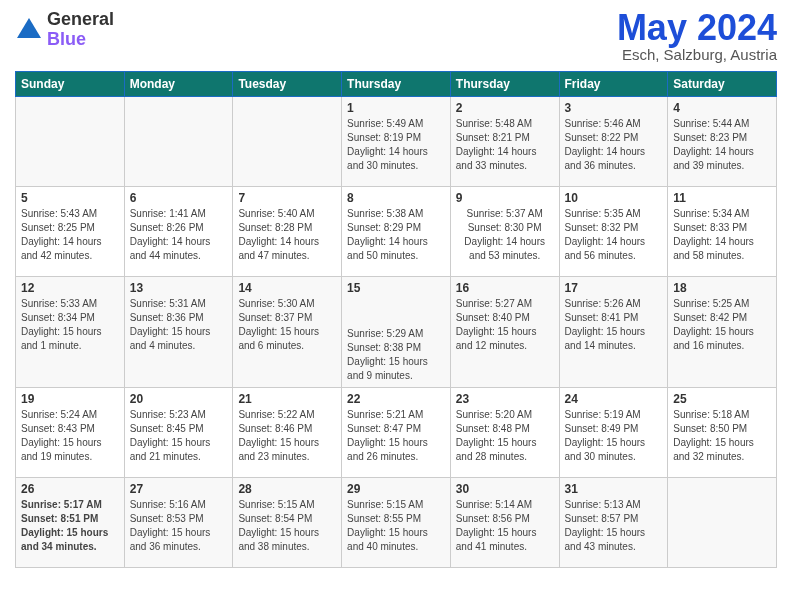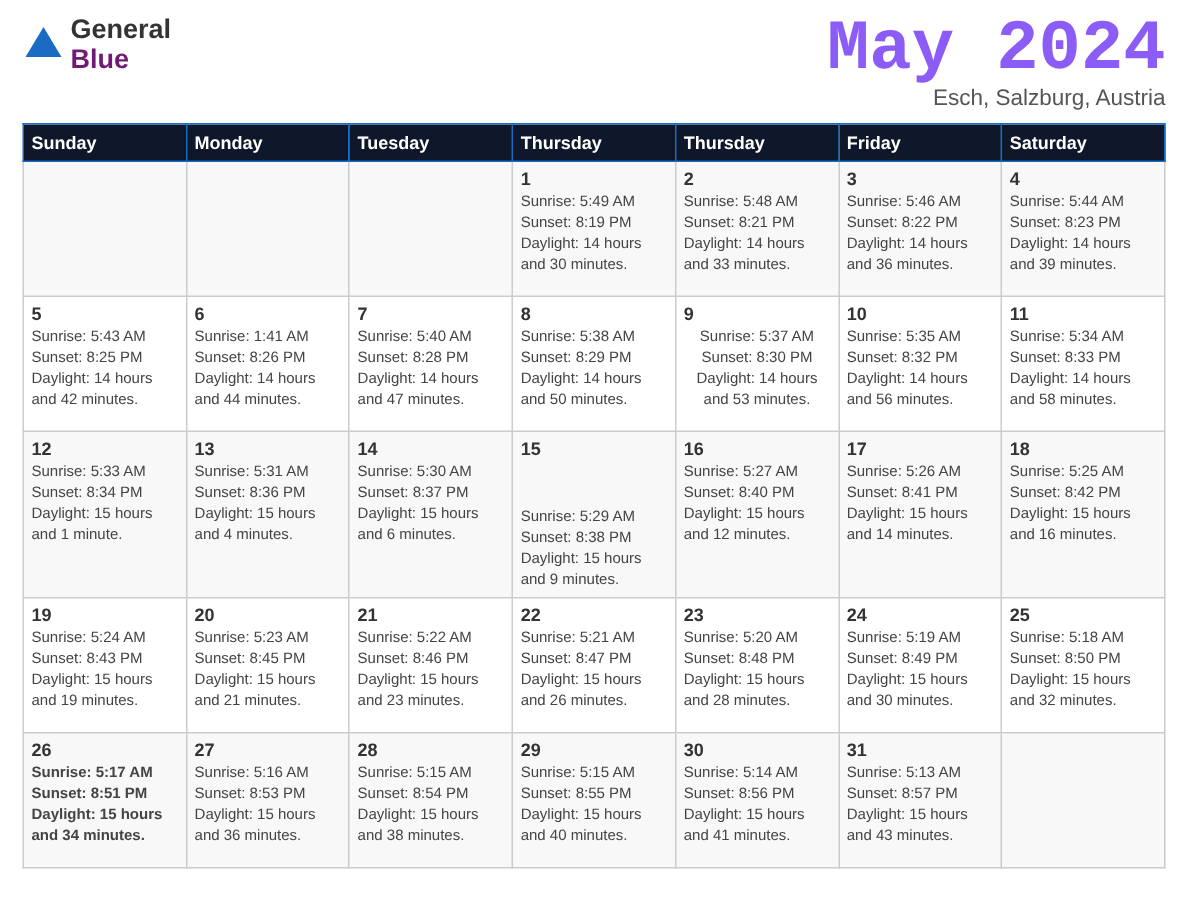--- a/index.html
+++ b/index.html
@@ -20,46 +20,45 @@
       display: flex;
       align-items: center;
       gap: 4px;
     }
     .logo-text {
       font-size: 18px;
       font-weight: bold;
       line-height: 1.1;
     }
     .logo-general { color: #333; }
-    .logo-blue { color: #701a75; }
+    .logo-blue { color: #8b5cf6; }
     .logo-icon {
       width: 28px;
       height: 28px;
     }
     .title-block {
       text-align: right;
     }
     .month-title {
-      font-size: 47px;
+      font-size: 36px;
       font-weight: bold;
-      color: #8b5cf6;
+      color: #1d4ed8;
       line-height: 1;
-      font-family: Liberation Mono, monospace;
     }
     .subtitle {
       font-size: 15px;
       color: #555;
     }
     table {
       width: 100%;
       border-collapse: collapse;
       table-layout: fixed;
     }
     thead tr th {
-      background-color: #0f172a;
+      background-color: #0f766e;
       color: #fff;
       font-size: 12px;
       font-weight: bold;
       text-align: left;
       padding: 5px 5px;
       border: 1px solid #1a6bc4;
     }
     tbody tr td {
       border: 1px solid #ccc;
       vertical-align: top;

